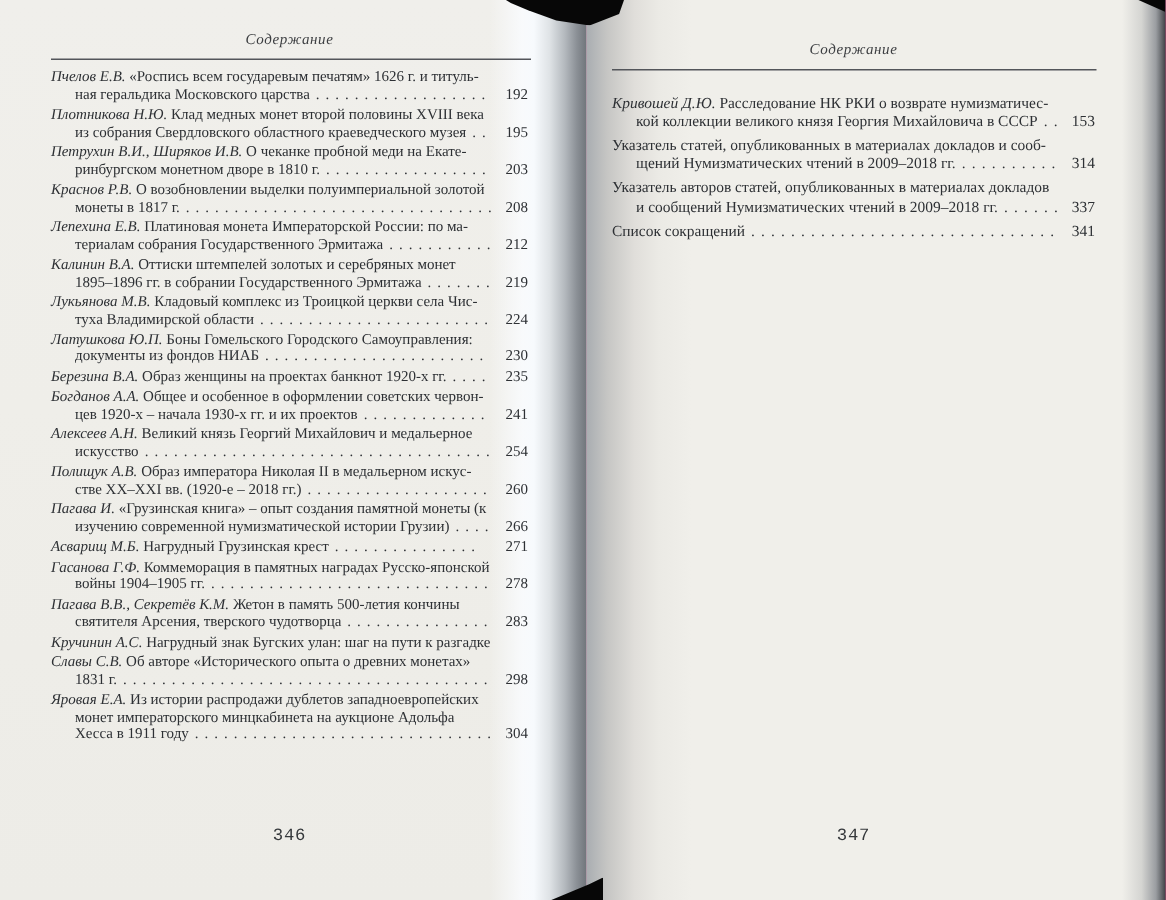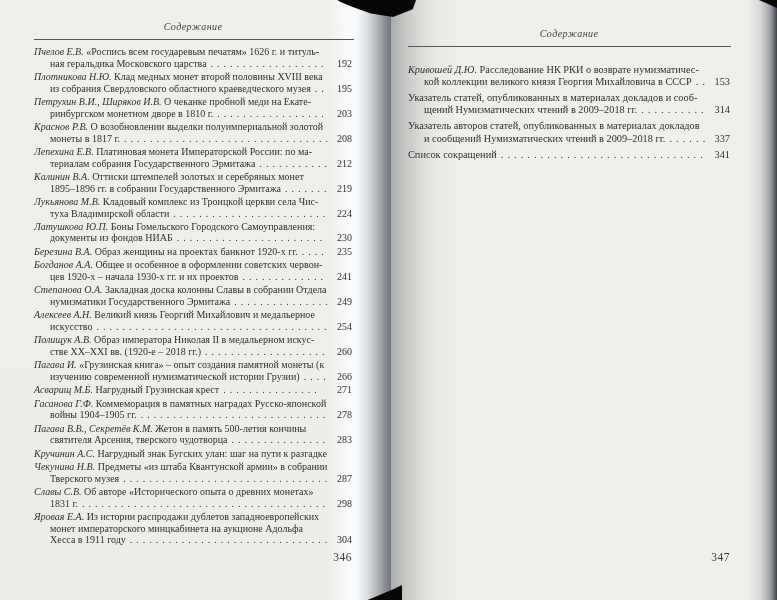--- a/index.html
+++ b/index.html
@@ -71,22 +71,22 @@
   .toc-right .entry { margin-bottom:3.6px; }
   .author { font-style:italic; }
   .author:not(:empty)::after { content:"\00a0"; }
   .dots { word-spacing:1.5px; }
   .pg {
     position:absolute; right:0; bottom:0; width:24px;
     text-align:right; text-indent:0;
   }
   
   .folio {
-    position:absolute; top:551px; text-align:right;
-    font-size:11.5px; color:#35383b; letter-spacing:0.5px;
+    position:absolute; top:551px; text-align:center;
+    font-size:11.5px; color:#35383b; letter-spacing:0.5px;font-family:Liberation Mono, monospace;
   }
   .folio-left  { left:34px;  width:318px; }
   .folio-right { left:408px; width:322px; }
 </style>
 </head>
 <body>
 
 <div class="scan">
 
   <div class="page-left"></div>
@@ -120,37 +120,35 @@
       <div class="entry"><span class="author">Калинин В.А.</span><span class="title">Оттиски штемпелей золотых и серебряных монет 1895–1896 гг. в собрании Государственного Эрмитажа</span><span class="dots"> . . . . . . .</span><span class="pg">219</span></div>
 
       <div class="entry"><span class="author">Лукьянова М.В.</span><span class="title">Кладовый комплекс из Троицкой церкви села Чис­туха Владимирской области</span><span class="dots"> . . . . . . . . . . . . . . . . . . . . . . . .</span><span class="pg">224</span></div>
 
       <div class="entry"><span class="author">Латушкова Ю.П.</span><span class="title">Боны Гомельского Городского Самоуправления: документы из фондов НИАБ</span><span class="dots"> . . . . . . . . . . . . . . . . . . . . . . .</span><span class="pg">230</span></div>
 
       <div class="entry"><span class="author">Березина В.А.</span><span class="title">Образ женщины на проектах банкнот 1920-х гг.</span><span class="dots"> . . . .</span><span class="pg">235</span></div>
 
       <div class="entry"><span class="author">Богданов А.А.</span><span class="title">Общее и особенное в оформлении советских червон­цев 1920-х – начала 1930-х гг. и их проектов</span><span class="dots"> . . . . . . . . . . . . .</span><span class="pg">241</span></div>
 
-      <div class="entry"><span class="author">Степанова О.А.</span><span class="title">Закладная доска колонны Славы в собрании Отдела нумизматики Государственного Эрмитажа</span><span class="dots"> . . . . . . . . . . . . . . .</span><span class="pg">249</span></div>
 
       <div class="entry"><span class="author">Алексеев А.Н.</span><span class="title">Великий князь Георгий Михайлович и медальерное искусство</span><span class="dots"> . . . . . . . . . . . . . . . . . . . . . . . . . . . . . . . . . . . .</span><span class="pg">254</span></div>
 
       <div class="entry"><span class="author">Полищук А.В.</span><span class="title">Образ императора Николая II в медальерном искус­стве XX–XXI вв. (1920-е – 2018 гг.)</span><span class="dots"> . . . . . . . . . . . . . . . . . . .</span><span class="pg">260</span></div>
 
       <div class="entry"><span class="author">Пагава И.</span><span class="title">«Грузинская книга» – опыт создания памятной монеты (к изучению современной нумизматической истории Грузии)</span><span class="dots"> . . . .</span><span class="pg">266</span></div>
 
       <div class="entry"><span class="author">Асварищ М.Б.</span><span class="title">Нагрудный Грузинская крест</span><span class="dots"> . . . . . . . . . . . . . . .</span><span class="pg">271</span></div>
 
       <div class="entry"><span class="author">Гасанова Г.Ф.</span><span class="title">Коммеморация в памятных наградах Русско-японс­кой войны 1904–1905 гг.</span><span class="dots"> . . . . . . . . . . . . . . . . . . . . . . . . . . . . .</span><span class="pg">278</span></div>
 
       <div class="entry"><span class="author">Пагава В.В., Секретёв К.М.</span><span class="title">Жетон в память 500-летия кончины святителя Арсения, тверского чудотворца</span><span class="dots"> . . . . . . . . . . . . . . .</span><span class="pg">283</span></div>
 
       <div class="entry"><span class="author">Кручинин А.С.</span><span class="title">Нагрудный знак Бугских улан: шаг на пути к разгадке</span><span class="dots"></span><span class="pg"></span></div>
 
-      <div class="entry"><span class="author">Чекунина Н.В.</span><span class="title">Предметы «из штаба Квантунской армии» в собра­нии Тверского музея</span><span class="dots"> . . . . . . . . . . . . . . . . . . . . . . . . . . . . . . . .</span><span class="pg">287</span></div>
 
       <div class="entry"><span class="author">Славы С.В.</span><span class="title">Об авторе «Исторического опыта о древних монетах» 1831 г.</span><span class="dots"> . . . . . . . . . . . . . . . . . . . . . . . . . . . . . . . . . . . . . .</span><span class="pg">298</span></div>
 
       <div class="entry"><span class="author">Яровая Е.А.</span><span class="title">Из истории распродажи дублетов западноевропейс­ких монет императорского минцкабинета на аукционе Адольфа Хесса в 1911 году</span><span class="dots"> . . . . . . . . . . . . . . . . . . . . . . . . . . . . . . .</span><span class="pg">304</span></div>
     </div>
 
   <div class="toc toc-right">
 
       <div class="entry"><span class="author">Кривошей Д.Ю.</span><span class="title">Расследование НК РКИ о возврате нумизматичес­кой коллекции великого князя Георгия Михайловича в СССР</span><span class="dots"> . .</span><span class="pg">153</span></div>
 

